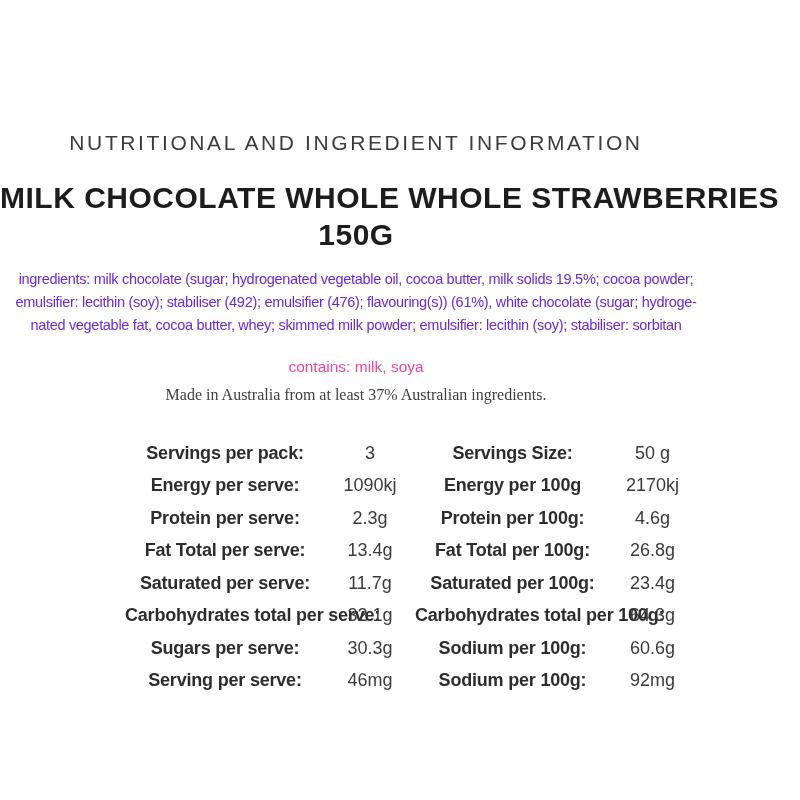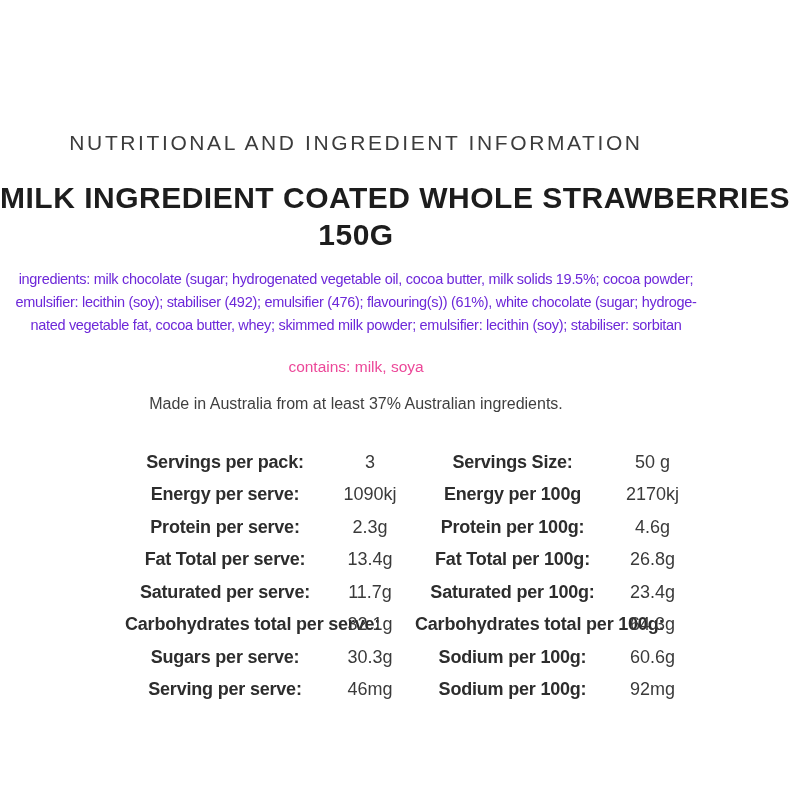--- a/index.html
+++ b/index.html
@@ -50,25 +50,26 @@
     white-space: nowrap;
   }
   .contains-line {
     margin-top: 21px;
     text-align: center;
     font-size: 15.5px;
     color: #ec4899;
     line-height: 18px;
   }
   .origin-line {
-    margin-top: 18px;
+    margin-top: 9px;
     text-align: center;
     font-size: 16px;
     color: #3f3f3f;
     line-height: 19px;
+    font-family: Liberation Serif, serif;
   }
   .nutrition-table {
     margin: 33px 0 0 125px;
     width: 570px;
   }
   .nt-row {
     display: grid;
     grid-template-columns: 200px 90px 195px 85px;
     height: 32.5px;
     align-items: center;
@@ -86,21 +87,21 @@
   }
 </style>
 </head>
 <body>
 
 <div class="sheet">
 
   <div class="section-title">NUTRITIONAL AND INGREDIENT INFORMATION</div>
 
   <div class="product-title">
-    <div>MILK INGREDIENT COATED WHOLE STRAWBERRIES</div>
+    <div>MILK CHOCOLATE WHOLE WHOLE STRAWBERRIES</div>
     <div>150G</div>
   </div>
 
   <div class="ingredients">
     <div class="ing-line">ingredients: milk chocolate (sugar; hydrogenated vegetable oil, cocoa butter, milk solids 19.5%; cocoa powder;</div>
     <div class="ing-line">emulsifier: lecithin (soy); stabiliser (492); emulsifier (476); flavouring(s)) (61%), white chocolate (sugar; hydroge-</div>
     <div class="ing-line">nated vegetable fat, cocoa butter, whey; skimmed milk powder; emulsifier: lecithin (soy); stabiliser: sorbitan</div>
   </div>
 
   <div class="contains-line">contains: milk, soya</div>

